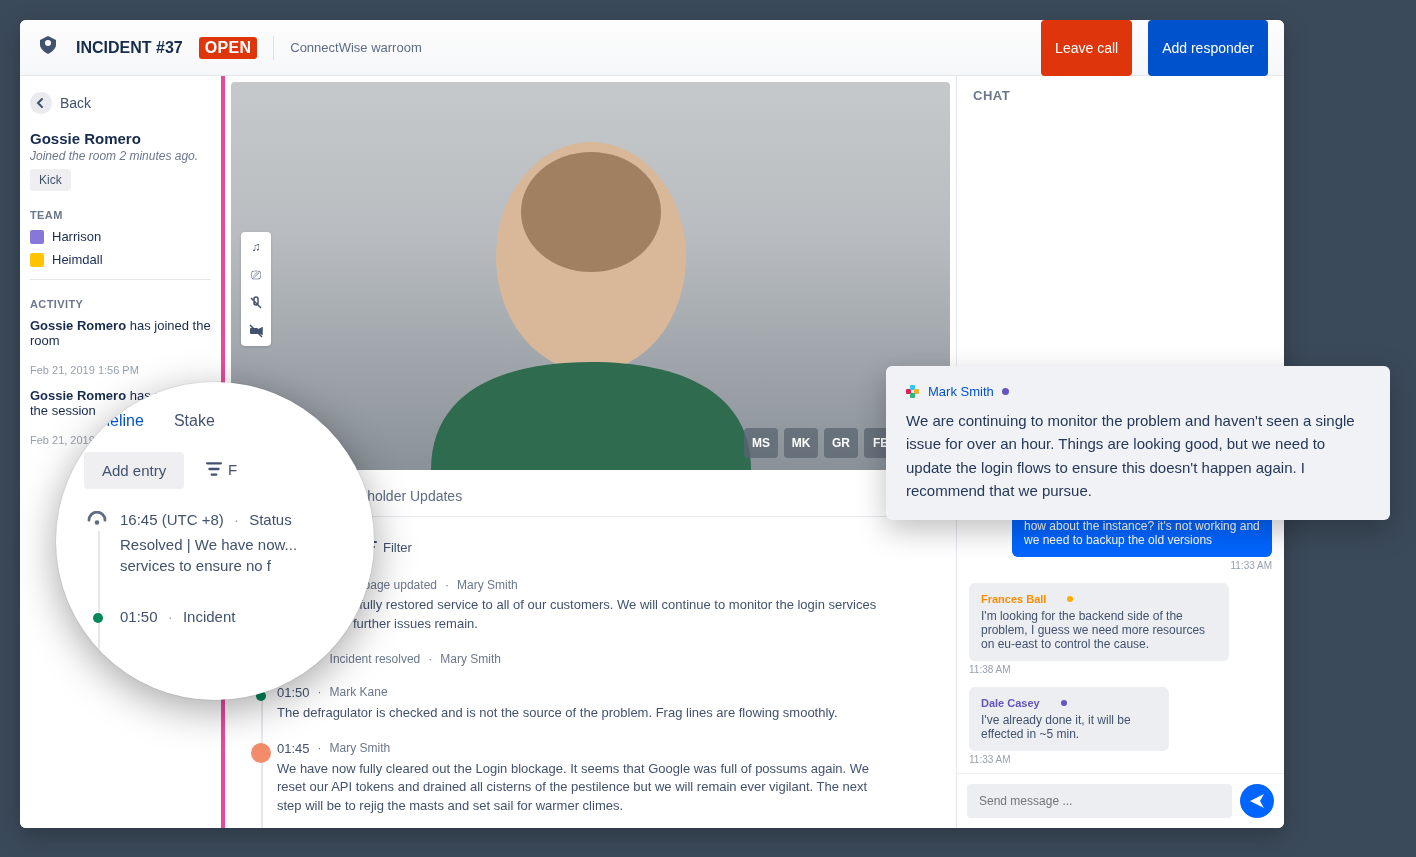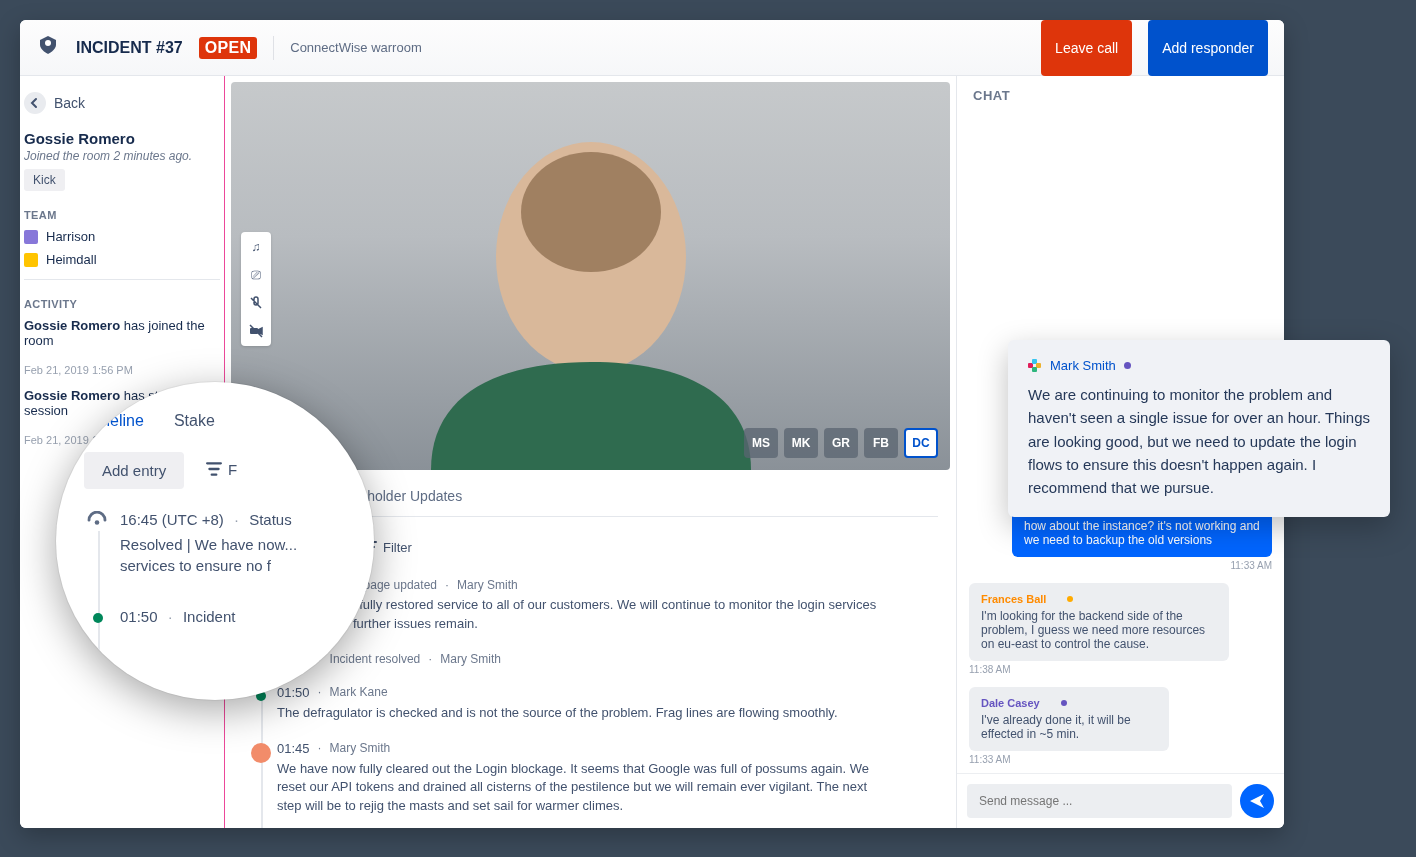--- a/index.html
+++ b/index.html
@@ -37,21 +37,21 @@
   background:#de350b; color:#fff; font-size:16px; font-weight:700;
   padding:2px 6px; border-radius:3px; letter-spacing:0.3px;
 }
 .pipe { width:1px; height:24px; background:#dfe1e6; }
 .subtitle { color:#5e6c84; font-size:13px; }
 .header-spacer { flex:1; }
 .btn { border:none; padding:20px 14px; border-radius:4px; font-size:14px; font-weight:500; cursor:pointer; }
 .btn-leave { background:#de350b; color:#fff; }
 .btn-add { background:#0052cc; color:#fff; }
 .body { display:flex; height:calc(100% - 56px); }
-.sidebar { width:205px; border-right:1px solid #ec4899; padding:10px 4px; background:#fff; overflow:hidden; }
+.sidebar { width:205px; border-right:4px solid #ec4899; padding:10px 10px; background:#fff; overflow:hidden; }
 .back-row { display:flex; align-items:center; gap:8px; color:#42526e; font-size:14px; padding:6px 0 12px; cursor:pointer;}
 .back-circle { width:22px;height:22px;border-radius:50%;background:#e9ebef;display:flex;align-items:center;justify-content:center;font-size:14px;color:#42526e;}
 .person-name { font-weight:600; font-size:15px; margin-top:4px; }
 .joined { font-style:italic; color:#6b778c; font-size:12px; margin-top:2px; }
 .kick-btn { display:inline-block; margin-top:6px; background:#efeff2; padding:4px 9px; border-radius:3px; font-size:12px; color:#42526e; cursor:pointer;}
 .section-label { font-size:11px; color:#6b778c; font-weight:600; letter-spacing:0.4px; margin-top:18px; margin-bottom:8px; }
 .divider { border:none; border-top:1px solid #e4e7ec; margin-top:12px; }
 .team-item, .activity-item { font-size:13px; color:#172b4d; margin-bottom:8px; display:flex; align-items:flex-start; gap:8px;}
 .swatch { width:14px; height:14px; border-radius:2px; margin-top:1px;}
 .activity-item { display:block; margin-bottom:12px;}
@@ -114,21 +114,21 @@
 .zoom-tl { margin-top:22px; padding-left:36px; position:relative;}
 .zoom-rail { position:absolute; left:14px; top:4px; bottom:-60px; width:2px; background:#e4e7ec;}
 .zoom-item { position:relative; margin-bottom:32px;}
 .zoom-marker-fan { position:absolute; left:-34px; top:0; width:24px;height:20px; color:#5e6c84; background:#fff;}
 .zoom-marker-green { position:absolute; left:-27px; top:5px; width:10px;height:10px;border-radius:50%;background:#00875a;}
 .zoom-meta { font-size:15px; color:#42526e; font-weight:500; }
 .zoom-meta .dot{color:#97a0af; margin:0 6px;}
 .zoom-body { font-size:15px; color:#42526e; margin-top:6px; line-height:1.4;}
 
 .popout-card {
-  position:absolute; right:26px; top:340px; width:382px;
+  position:absolute; right:26px; top:366px; width:504px;
   background:#f0f2f6; border-radius:6px; padding:18px 20px;
   box-shadow:0 10px 30px rgba(0,0,0,0.25);
   z-index:60;
 }
 .popout-author { display:flex; align-items:center; gap:8px; font-size:13px; color:#0052cc; font-weight:500; margin-bottom:10px;}
 .popout-body { font-size:15px; color:#253858; line-height:1.55;}
 .slack-icon { width:14px; height:14px; position:relative;}
 .slack-icon span{position:absolute;width:5px;height:5px;border-radius:1px;}
 .status-dot { width:7px;height:7px;border-radius:50%;background:#6554c0; display:inline-block;}
 </style>

